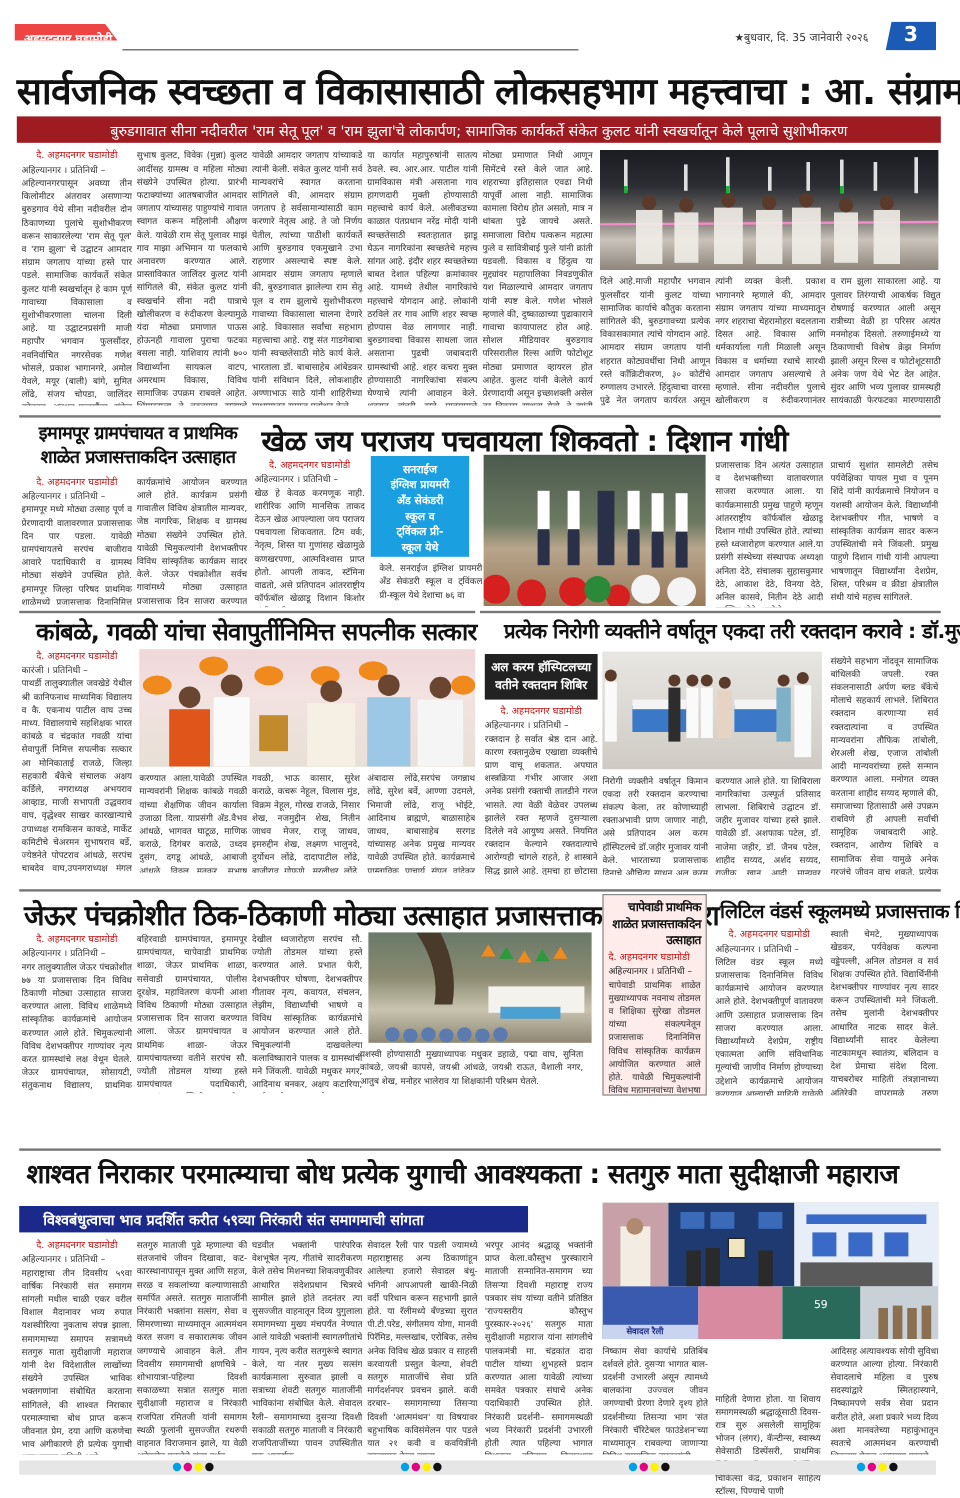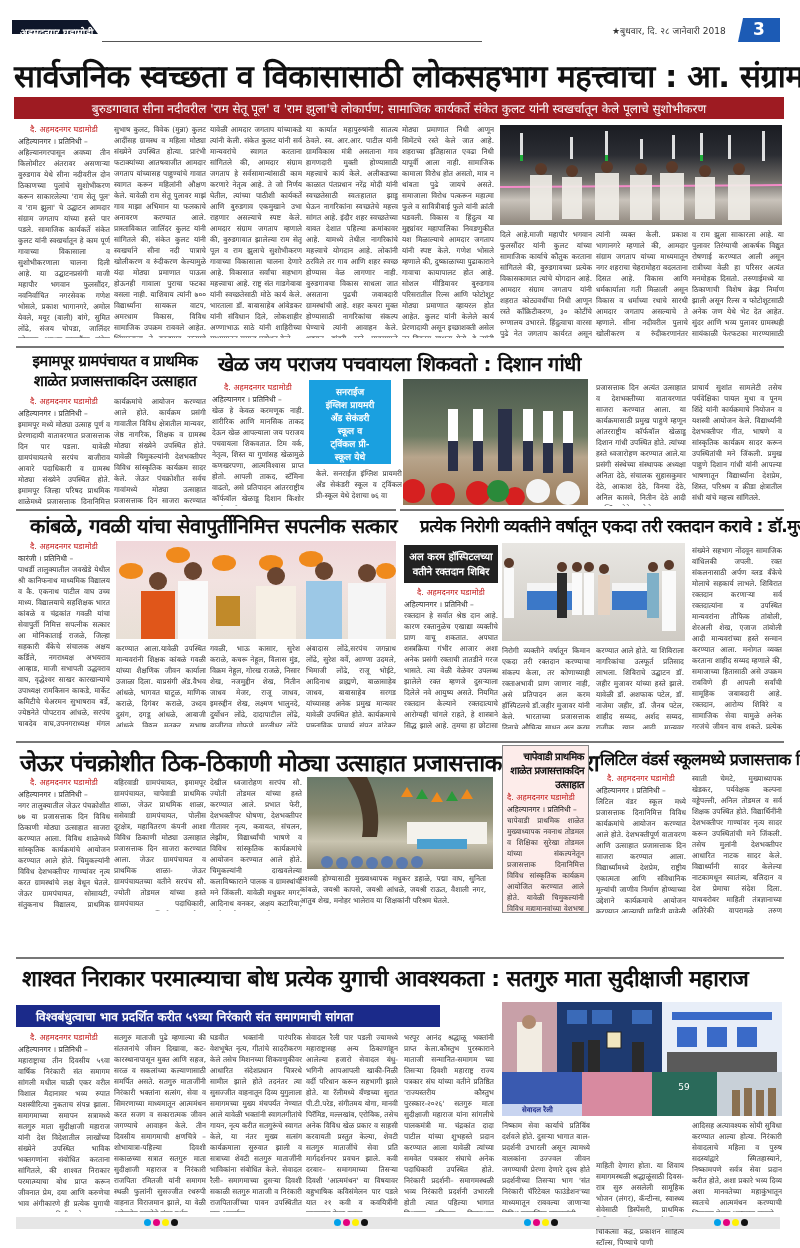--- a/index.html
+++ b/index.html
@@ -1,18 +1,18 @@
 <!DOCTYPE html>
 <html><head>
 <meta charset="utf-8">
 <style>
 *{box-sizing:border-box;margin:0;padding:0}
 body{width:800px;height:1248px;background:#fff;font-family:"DejaVu Sans",sans-serif;color:#222;overflow:hidden;position:relative}
 .abs{position:absolute}
-.mast-logo{left:12px;top:20px;width:86px;height:14px;background:#0f172a;clip-path:polygon(0 0,88% 0,100% 100%,0 100%);color:#fff;font-size:10px;font-weight:bold;padding:5px 0 0 8px;}
+.mast-logo{left:12px;top:20px;width:86px;height:14px;background:#ef4444;clip-path:polygon(0 0,88% 0,100% 100%,0 100%);color:#fff;font-size:10px;font-weight:bold;padding:5px 0 0 8px;}
 .mast-line{left:102px;top:41px;width:380px;height:1px;background:#555}
 .mast-date{left:612px;top:24px;font-size:9px;color:#333}
 .mast-page{left:738px;top:18px;width:42px;height:24px;background:#1c5bb5;clip-path:polygon(12% 0,100% 0,100% 100%,0 100%);color:#fff;font-weight:bold;font-size:17px;text-align:center;padding-top:1px}
 .h1{font-weight:bold;color:#111;white-space:nowrap;letter-spacing:-0.5px}
 .bar-red{left:14px;top:97px;width:770px;height:22px;background:#9e1b22;color:#fff;font-size:12px;text-align:center;padding-top:3px}
 .bar-blue{left:16px;top:1005px;width:424px;height:22px;background:#1b2a8a;color:#fff;font-size:12px;font-weight:bold;padding:3px 0 0 20px}
 .col{font-size:7.3px;line-height:11px;color:#333;text-align:justify;overflow:hidden}
 .byline{color:#c21818;font-weight:normal;font-size:8px;text-align:center;line-height:12px}
 .dateline{font-size:7.5px;line-height:11px}
 .rule{height:1.5px;background:#777}
@@ -22,21 +22,21 @@
 .box-pink{background:#fdecea;border:1px solid #888;padding:4px}
 .footer{left:16px;top:1217px;width:764px;height:12px;background:#e6e6e6}
 .dots{position:absolute;top:2px;display:flex;gap:2px}
 .dots span{width:7px;height:7px;border-radius:50%;display:block}
 </style>
 </head>
 <body>
 
 <div class="abs mast-logo">अहमदनगर घडामोडी</div>
 <div class="abs mast-line"></div>
-<div class="abs mast-date">★बुधवार, दि. २८ जानेवारी 2018</div>
+<div class="abs mast-date">★बुधवार, दि. 35 जानेवारी २०२६</div>
 <div class="abs mast-page">3</div>
 
 <div class="abs h1" style="left:14px;top:54px;font-size:31px;">सार्वजनिक स्वच्छता व विकासासाठी लोकसहभाग महत्त्वाचा : आ. संग्राम जगताप</div>
 <div class="abs bar-red">बुरुडगावात सीना नदीवरील 'राम सेतू पूल' व 'राम झुला'चे लोकार्पण; सामाजिक कार्यकर्ते संकेत कुलट यांनी स्वखर्चातून केले पूलाचे सुशोभीकरण</div>
 
 <div class="abs col" style="left:18px;top:124px;width:92px;height:214px">
   <div class="byline">दै. अहमदनगर घडामोडी</div>
   <div class="dateline">अहिल्यानगर । प्रतिनिधी –</div>
   <div>अहिल्यानगरपासून अवघ्या तीन किलोमीटर अंतरावर असणाऱ्या बुरुडगाव येथे सीना नदीवरील दोन ठिकाणच्या पुलांचे सुशोभीकरण करून साकारलेल्या 'राम सेतू पूल' व 'राम झुला' चे उद्घाटन आमदार संग्राम जगताप यांच्या हस्ते पार पडले. सामाजिक कार्यकर्ते संकेत कुलट यांनी स्वखर्चातून हे काम पूर्ण गावाच्या विकासाला व सुशोभीकरणाला चालना दिली आहे. या उद्घाटनप्रसंगी माजी महापौर भगवान फुलसौंदर, नवनिर्वाचित नगरसेवक गणेश भोसले, प्रकाश भागानगरे, अमोल येवले, मयूर (बाली) बांगे, सुमित लोंढे, संजय चोपडा, जालिंदर कोतकर, अवधूत फुलसौंदर, संकेत कुलट,</div>
 </div>
@@ -90,21 +90,21 @@
 <div class="abs rule" style="left:16px;top:346px;width:768px"></div>
 
 <div class="abs h1" style="left:22px;top:351px;width:186px;font-size:15px;line-height:20px;text-align:center;white-space:normal">इमामपूर ग्रामपंचायत व प्राथमिक शाळेत प्रजासत्ताकदिन उत्साहात</div>
 <div class="abs col" style="left:18px;top:396px;width:92px;height:108px">
   <div class="byline">दै. अहमदनगर घडामोडी</div>
   <div class="dateline">अहिल्यानगर । प्रतिनिधी –</div>
   <div>इमामपूर मध्ये मोठ्या उत्साह पूर्ण व प्रेरणादायी वातावरणात प्रजासत्ताक दिन पार पडला. यावेळी ग्रामपंचायतचे सरपंच बाजीराव आवारे पदाधिकारी व ग्रामस्थ मोठ्या संख्येने उपस्थित होते. इमामपूर जिल्हा परिषद प्राथमिक शाळेमध्ये प्रजासत्ताक दिनानिमित्त विविध सांस्कृतिक, देशभक्तीपर</div>
 </div>
 <div class="abs col" style="left:114px;top:396px;width:92px;height:108px">कार्यक्रमांचे आयोजन करण्यात आले होते. कार्यक्रम प्रसंगी गावातील विविध क्षेत्रातील मान्यवर, जेष्ठ नागरिक, शिक्षक व ग्रामस्थ मोठ्या संख्येने उपस्थित होते. यावेळी चिमुकल्यांनी देशभक्तीपर विविध सांस्कृतिक कार्यक्रम सादर केले. जेऊर पंचक्रोशीत सर्वच गावांमध्ये मोठ्या उत्साहात प्रजासत्ताक दिन साजरा करण्यात आला.</div>
 
-<div class="abs h1" style="left:218px;top:350px;font-size:20px;color:#111">खेळ जय पराजय पचवायला शिकवतो : दिशान गांधी</div>
+<div class="abs h1" style="left:218px;top:350px;font-size:24px;color:#111">खेळ जय पराजय पचवायला शिकवतो : दिशान गांधी</div>
 <div class="abs col" style="left:212px;top:382px;width:92px;height:124px">
   <div class="byline">दै. अहमदनगर घडामोडी</div>
   <div class="dateline">अहिल्यानगर । प्रतिनिधी –</div>
   <div>खेळ हे केवळ करमणूक नाही. शारीरिक आणि मानसिक ताकद देऊन खेळ आपल्याला जय पराजय पचवायला शिकवतात. टिम वर्क, नेतृत्व, शिस्त या गुणांसह खेळामुळे कणखरपणा, आत्मविश्वास प्राप्त होतो. आपली ताकद, स्टॅमिना वाढतो, असे प्रतिपादन आंतरराष्ट्रीय कॉर्फबॉल खेळाडू दिशान किशोर गांधी यांनी</div>
 </div>
 <div class="abs box-blue" style="left:309px;top:380px;width:82px;height:84px;font-size:9px;line-height:13px">सनराईज इंग्लिश प्रायमरी अँड सेकंडरी स्कूल व ट्विंकल प्री-स्कूल येथे प्रजासत्ताक दिन उत्साहात साजरा</div>
 <div class="abs col" style="left:316px;top:468px;width:86px;height:38px">केले. सनराईज इंग्लिश प्रायमरी अँड सेकंडरी स्कूल व ट्विंकल प्री-स्कूल येथे देशाचा ७६ वा</div>
 <div class="abs photo" style="left:403px;top:379px;width:185px;height:126px;background:linear-gradient(180deg,#4c5a4e 0%,#6d7a62 45%,#b8a58c 62%,#9a7b5a 100%)">
   <svg width="185" height="126">
     <g fill="#fff">

